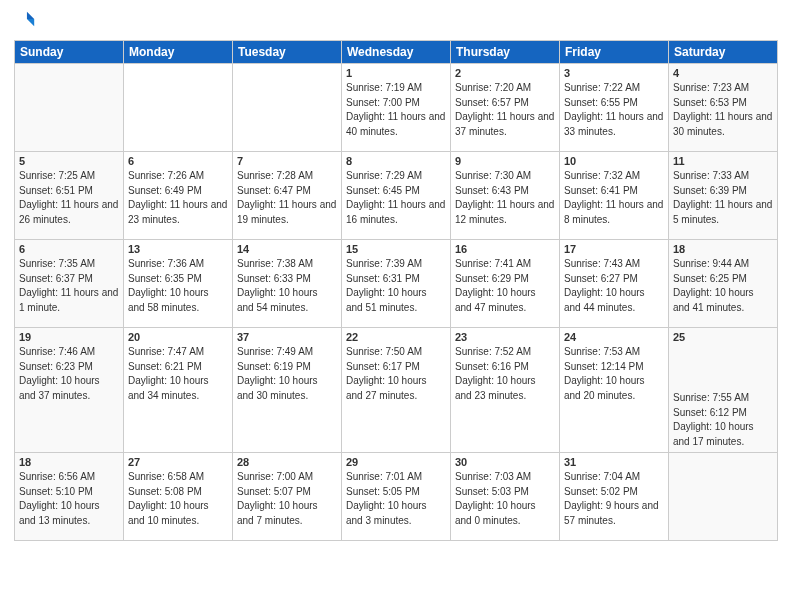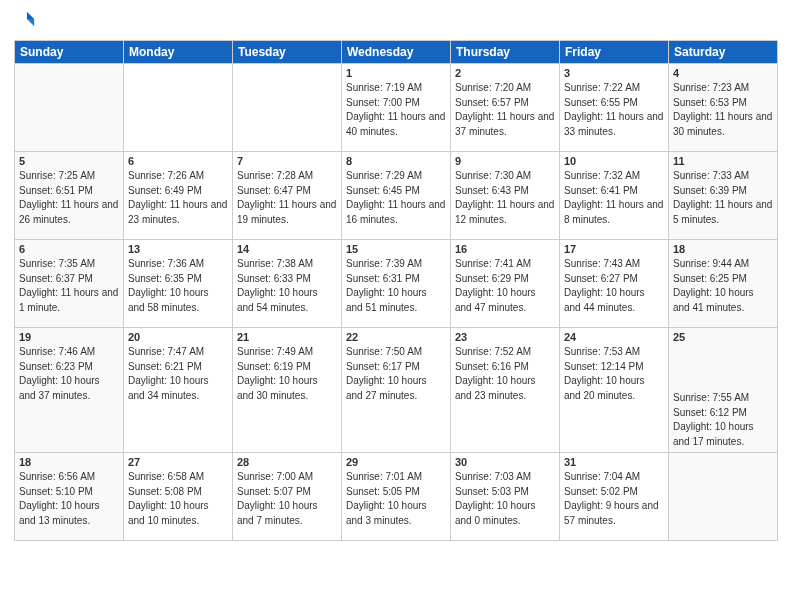--- a/index.html
+++ b/index.html
@@ -247,21 +247,21 @@
 Sunset: 6:23 PM
 Daylight: 10 hours and 37 minutes.</div>
           </td>
           <td>
             <span class="day-num">20</span>
             <div class="cell-info" style="white-space: pre-line;">Sunrise: 7:47 AM
 Sunset: 6:21 PM
 Daylight: 10 hours and 34 minutes.</div>
           </td>
           <td>
-            <span class="day-num">21</span>
+            <span class="day-num">37</span>
             <div class="cell-info" style="white-space: pre-line;">Sunrise: 7:49 AM
 Sunset: 6:19 PM
 Daylight: 10 hours and 30 minutes.</div>
           </td>
           <td>
             <span class="day-num">22</span>
             <div class="cell-info" style="white-space: pre-line;">Sunrise: 7:50 AM
 Sunset: 6:17 PM
 Daylight: 10 hours and 27 minutes.</div>
           </td>

